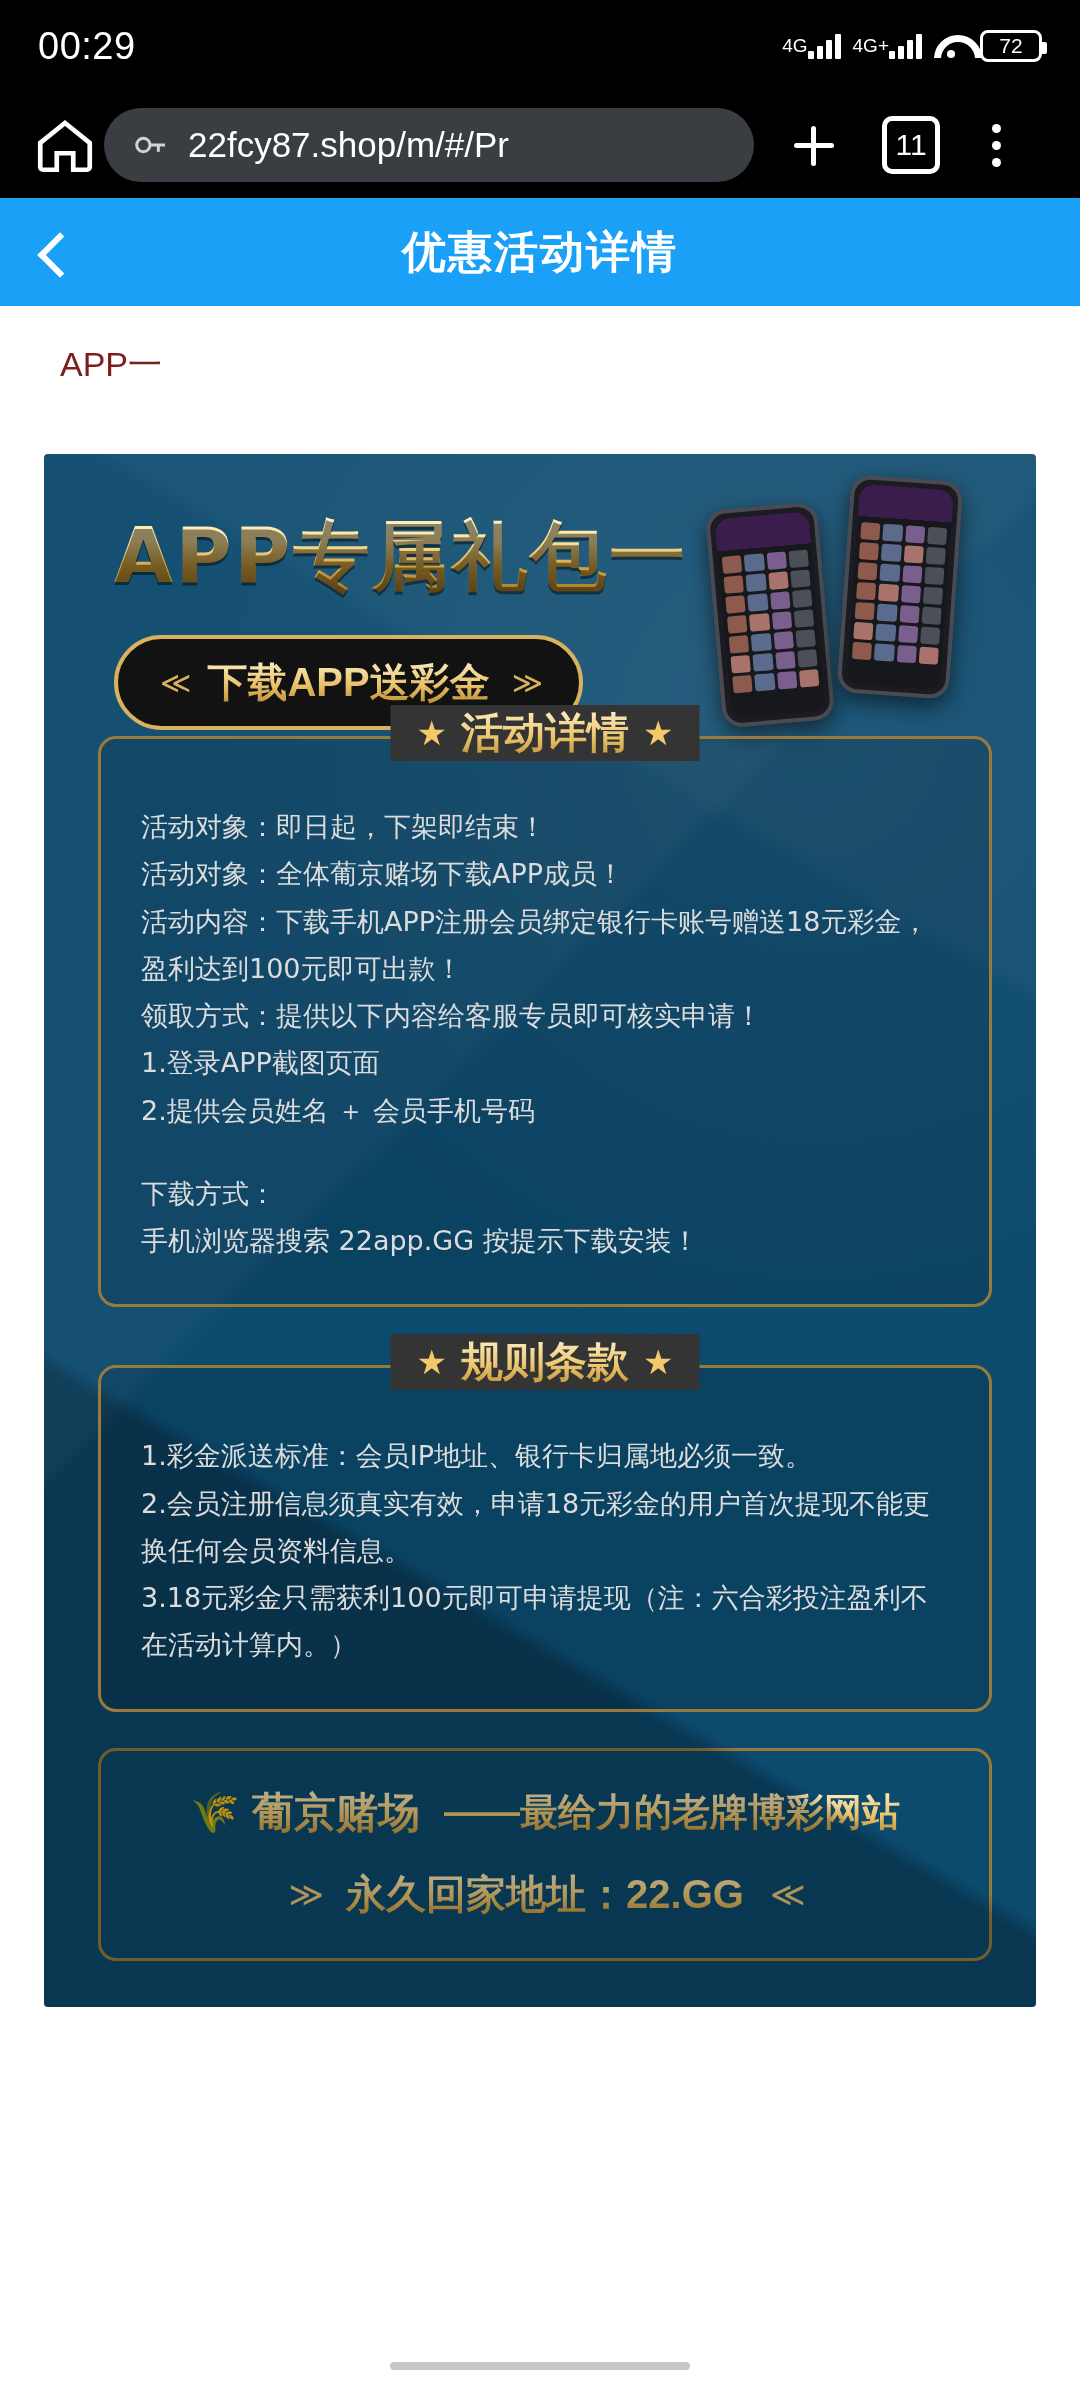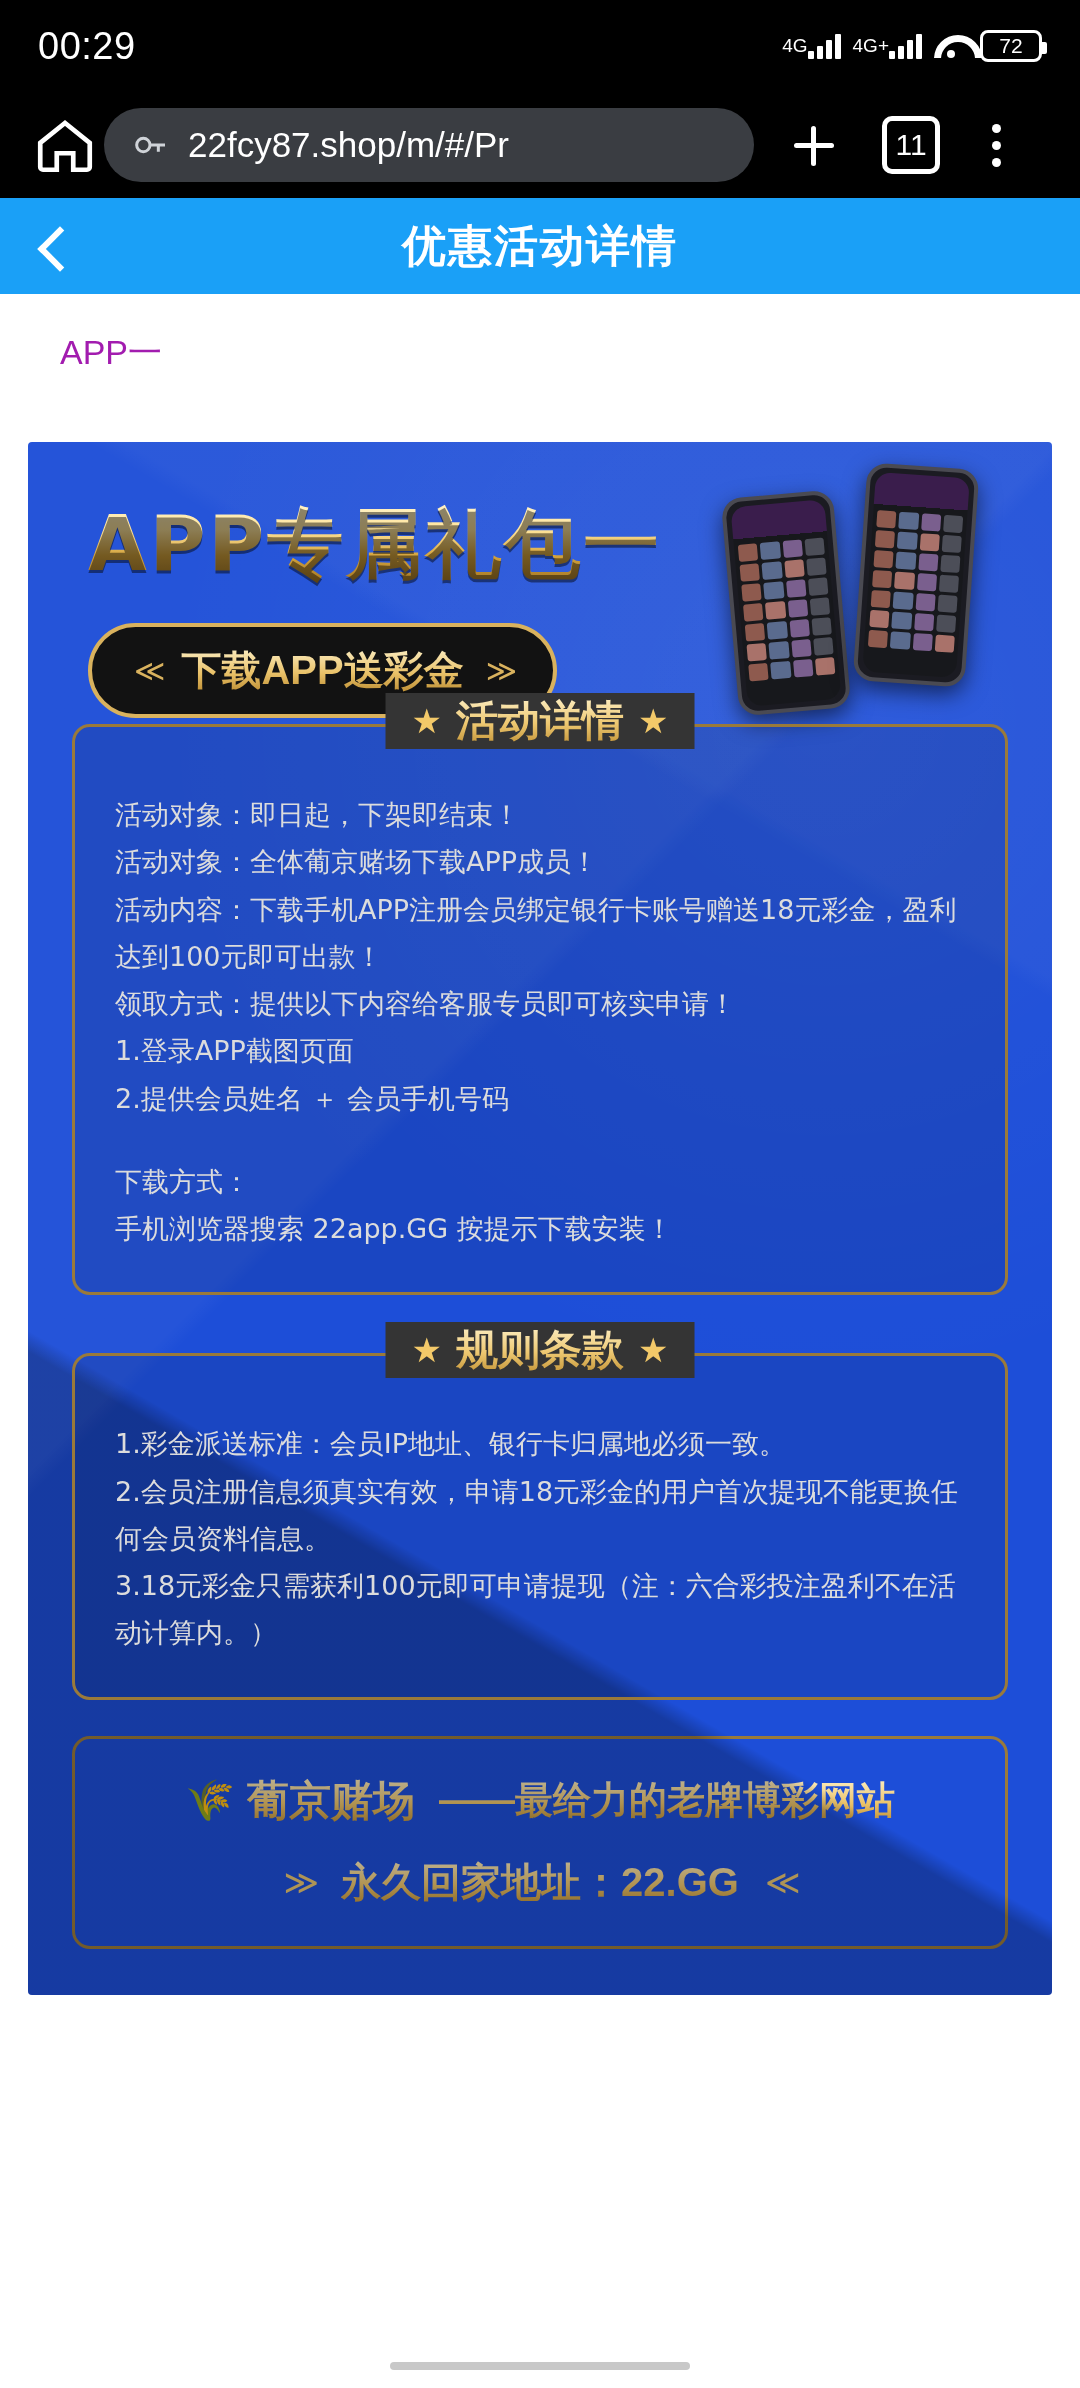--- a/index.html
+++ b/index.html
@@ -69,44 +69,44 @@
     width: 58px; height: 58px; border: 5px solid #fff; border-radius: 10px;
     display:flex; align-items:center; justify-content:center; color:#fff;
     font-size: 30px; flex:none; margin-left: 30px;
   }
   .menu-btn { width: 60px; height: 76px; display:flex; flex-direction:column;
     align-items:center; justify-content:center; gap:8px; flex:none; margin-left: 26px;}
   .menu-btn i { width: 9px; height: 9px; background:#fff; border-radius:50%; display:block;}
 
   
   .appbar {
-    height: 96px; background: #1aa0f7; color: #fff;
+    height: 108px; background: #1aa0f7; color: #fff;
     display: flex; align-items: center; position: relative;
   }
   .back-arrow {
     position: absolute; left: 44px; top: 50%; transform: translateY(-50%);
     width: 34px; height: 34px;
   }
   .back-arrow::before{
     content:""; display:block; width: 26px; height: 26px;
     border-left: 6px solid #fff; border-bottom: 6px solid #fff;
     transform: rotate(45deg); margin-top: 4px;
   }
   .appbar-title { width: 100%; text-align: center; font-size: 44px; font-weight: bold; letter-spacing: 2px;}
 
   
   .page { background: #fff; height: calc(2388px - 92px - 106px - 108px); overflow: hidden; }
   .tab-strip {
     height: 148px; background: #fff; padding: 36px 0 0 60px;
   }
-  .tab-link { color: #a21caf; font-size: 34px; }
+  .tab-link { color: #7f1d1d; font-size: 34px; }
 
   .poster {
-    margin: 0 28px; background: #1d4ed8; border-radius: 4px;
-    padding: 0 0 46px 0; position: relative; overflow: hidden;
+    margin: 0 44px; background: #0c4a6e; border-radius: 4px;
+    padding: 0 0 46px 10px; position: relative; overflow: hidden;
   }
   .poster::before{
     content:""; position:absolute; inset:0;
     background:
       linear-gradient(135deg, rgba(255,255,255,.035) 0 40%, transparent 41%),
       linear-gradient(30deg, rgba(0,0,0,.25) 0 30%, transparent 31%),
       linear-gradient(210deg, rgba(255,255,255,.03) 0 25%, transparent 26%),
       radial-gradient(circle at 78% 18%, rgba(255,255,255,.05), transparent 45%);
     pointer-events:none;
   }

